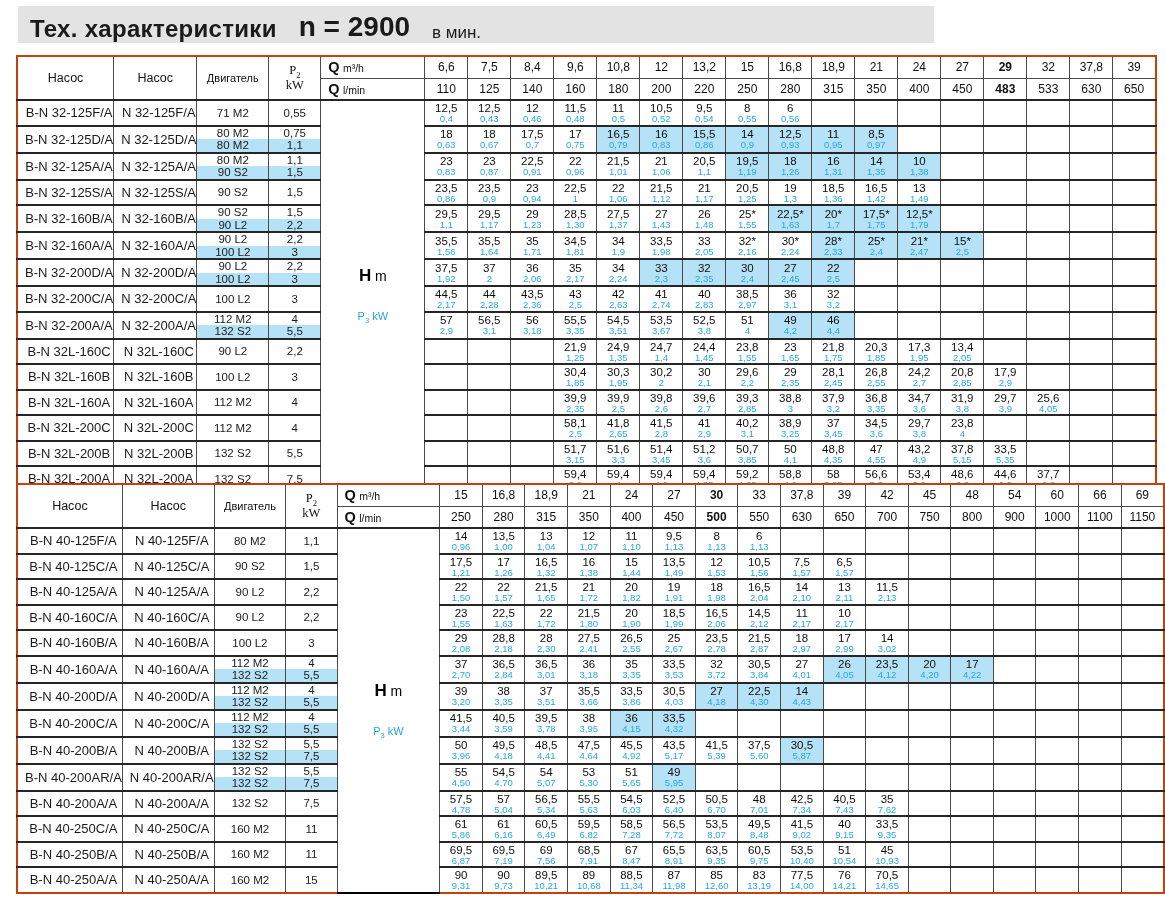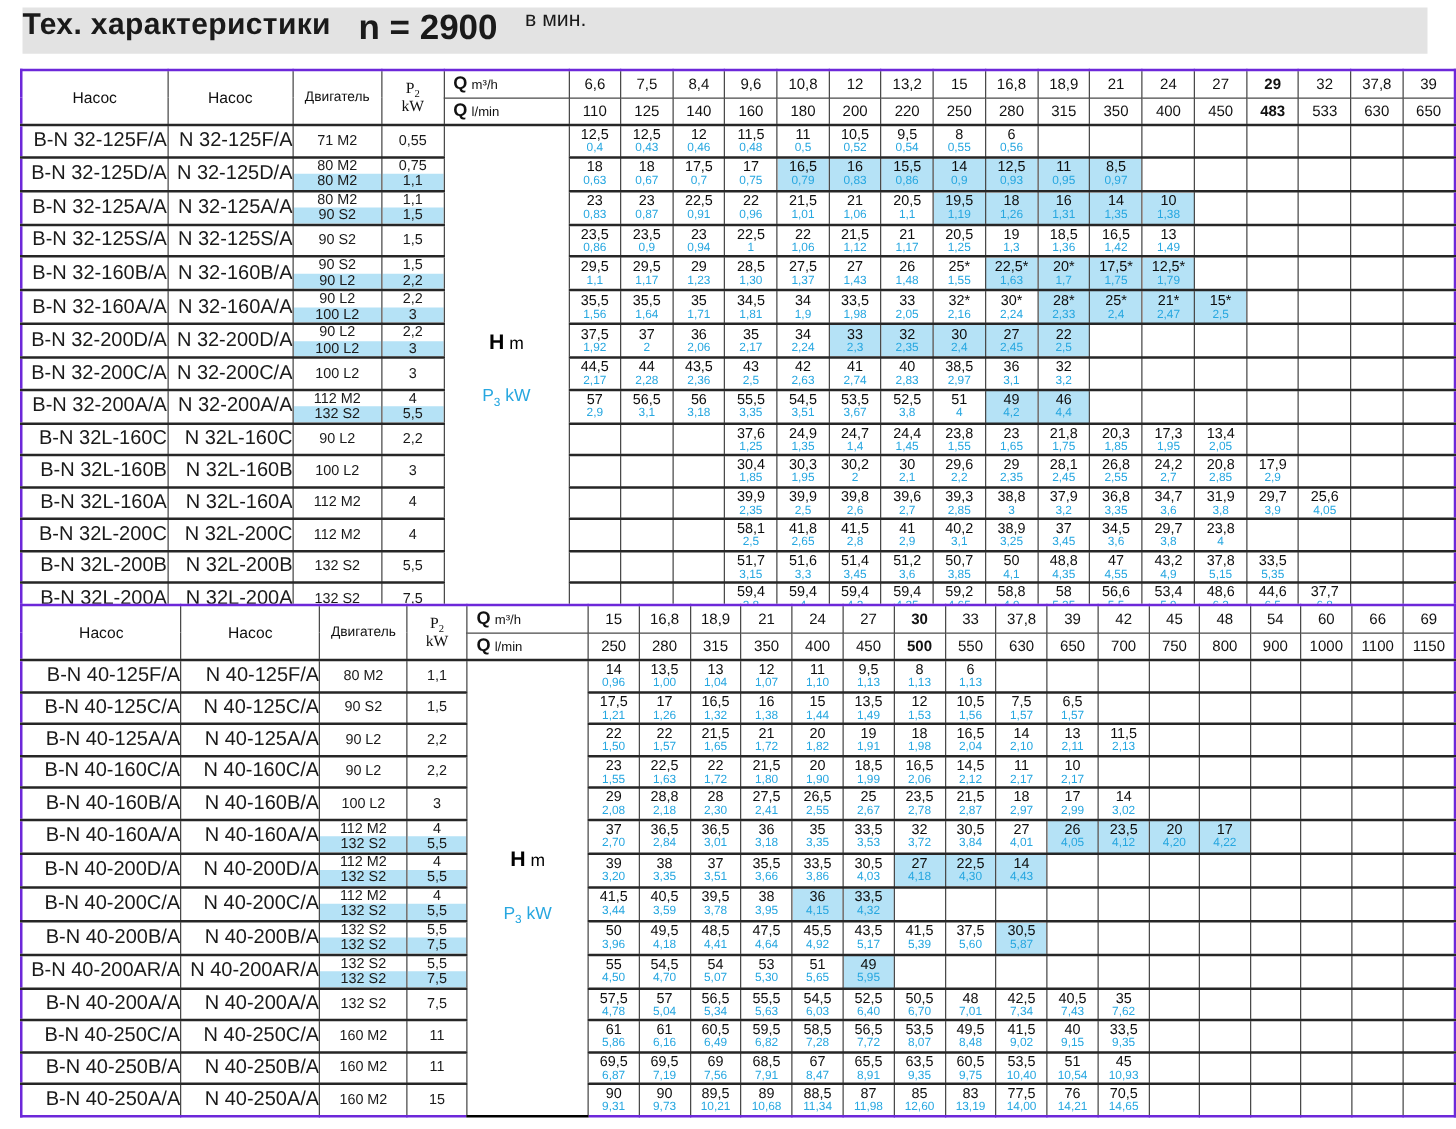--- a/index.html
+++ b/index.html
@@ -6,34 +6,34 @@
   html, body { margin: 0; padding: 0; }
   body {
     width: 1165px; height: 903px;
     background: #ffffff;
     font-family: "Liberation Sans", "DejaVu Sans", sans-serif;
     color: #1a1a1a;
     position: relative;
   }
   .title-bar {
     position: absolute; left: 18px; top: 6px;
-    width: 1124px; height: 37px;
+    width: 916px; height: 37px;
     background: #e3e3e3;
-    display: flex; align-items: flex-start;
-    gap: 22px;
+    display: flex; align-items: flex-end;
+    padding-left: 12px; gap: 22px;
   }
   .t-main  { font-size: 24px; font-weight: bold; letter-spacing: .3px; }
   .t-speed { font-size: 28px; font-weight: bold; }
   .t-unit  { font-size: 17px; font-weight: normal; }
 
   table.spec {
     position: absolute; left: 16px;
     border-collapse: collapse; table-layout: fixed;
     background: #fff;
-    border: 2px solid #6d28d9;
+    border: 2px solid #c2410c;
   }
   #tbl0 { top: 55px; }
   #tbl1 { top: 483px; }
 
   th, td {
     border-left: 1px solid #4a4a4a; border-right: 1px solid #4a4a4a;
     border-top: 1px solid #4a4a4a; border-bottom: 1px solid #4a4a4a;
     padding: 0; text-align: center; vertical-align: middle;
     overflow: hidden; white-space: nowrap;
   }
@@ -44,32 +44,32 @@
   th.name-h  { font-size: 12.5px; }
   th.motor-h { font-size: 11px; }
   th.p2-h    { font-size: 12.5px; line-height: 11px; font-family: Liberation Serif, serif; }
   th.q-h     { text-align: left; padding-left: 7px; }
   .qq { font-weight: bold; font-size: 14.5px; }
   .qu { font-size: 10.5px; }
   th.flow { font-size: 12px; }
   th.bold { font-weight: bold; }
 
   tbody td { height: 25px; }
-  td.name { text-align: right; padding-left: 7px; font-size: 16px; }
+  td.name { text-align: center; padding-left: 7px; font-size: 13px; }
   .mline  { font-size: 11.5px; line-height: 12.5px; height: 12.5px; }
   td.motor .mline, td.p2 .mline { width: 100%; }
   .hl { background: #b5e2f6; }
 
   td.d .h { font-size: 11.5px; line-height: 12px; padding-top: 1px; color: #0e0e0e; }
   td.d .p { font-size: 9.5px;  line-height: 10.5px; color: #27a7e0; }
 
   td.hm { border-bottom: 2px solid #000; }
   .hm-l { font-size: 14px; color: #000; }
   .hm-l b { font-size: 17px; }
-  .p3-l { margin-top: 24px; color: #27a7e0; font-size: 14px; }
+  .p3-l { margin-top: 24px; color: #27a7e0; font-size: 11px; }
   sub { font-size: 68%; }
 </style>
 </head>
 <body>
 
 <div class="title-bar">
   <span class="t-main">Тех. характеристики</span>
   <span class="t-speed">n = 2900</span>
   <span class="t-unit">в мин.</span>
 </div>
@@ -708,21 +708,21 @@
         <td class="motor">
           <div class="mline">90 L2</div>
         </td>
         <td class="p2">
           <div class="mline">2,2</div>
         </td>
         <td class="d"></td>
         <td class="d"></td>
         <td class="d"></td>
         <td class="d">
-          <div class="h">37,6</div>
+          <div class="h">21,9</div>
           <div class="p">1,25</div>
         </td>
         <td class="d">
           <div class="h">24,9</div>
           <div class="p">1,35</div>
         </td>
         <td class="d">
           <div class="h">24,7</div>
           <div class="p">1,4</div>
         </td>

